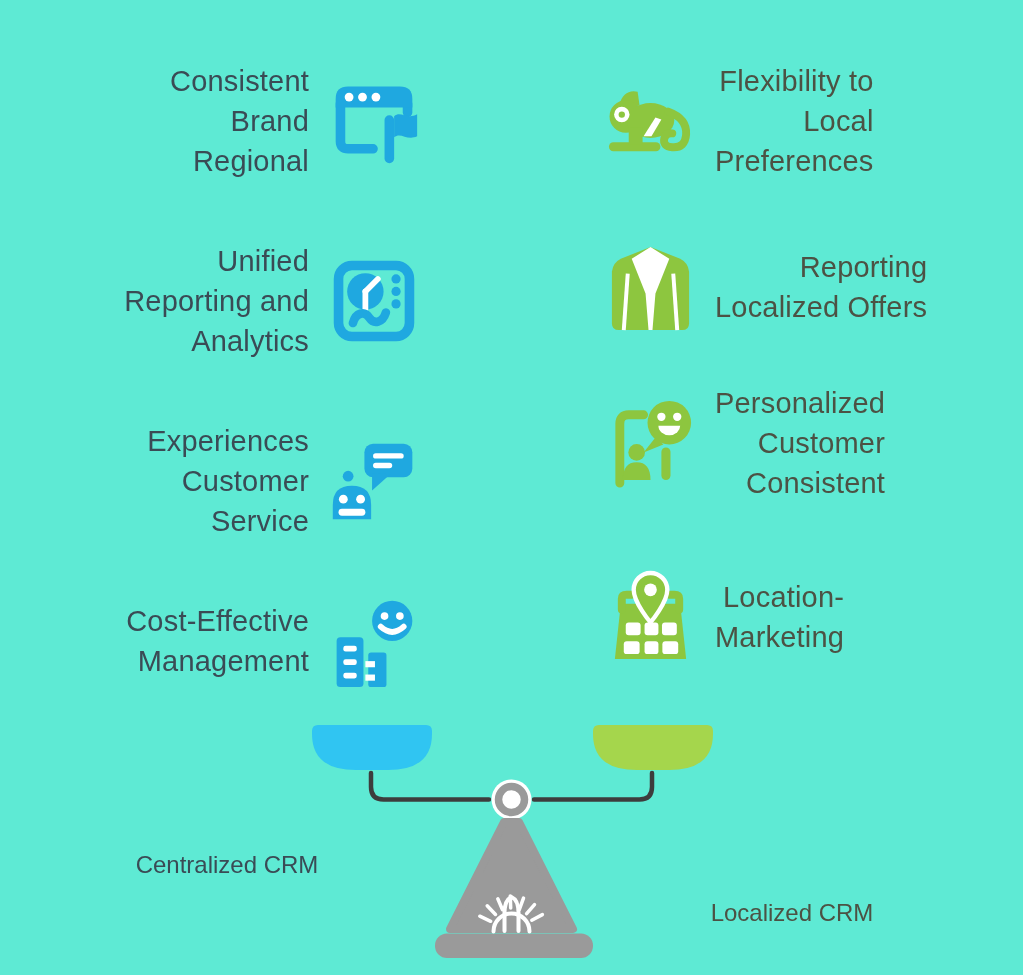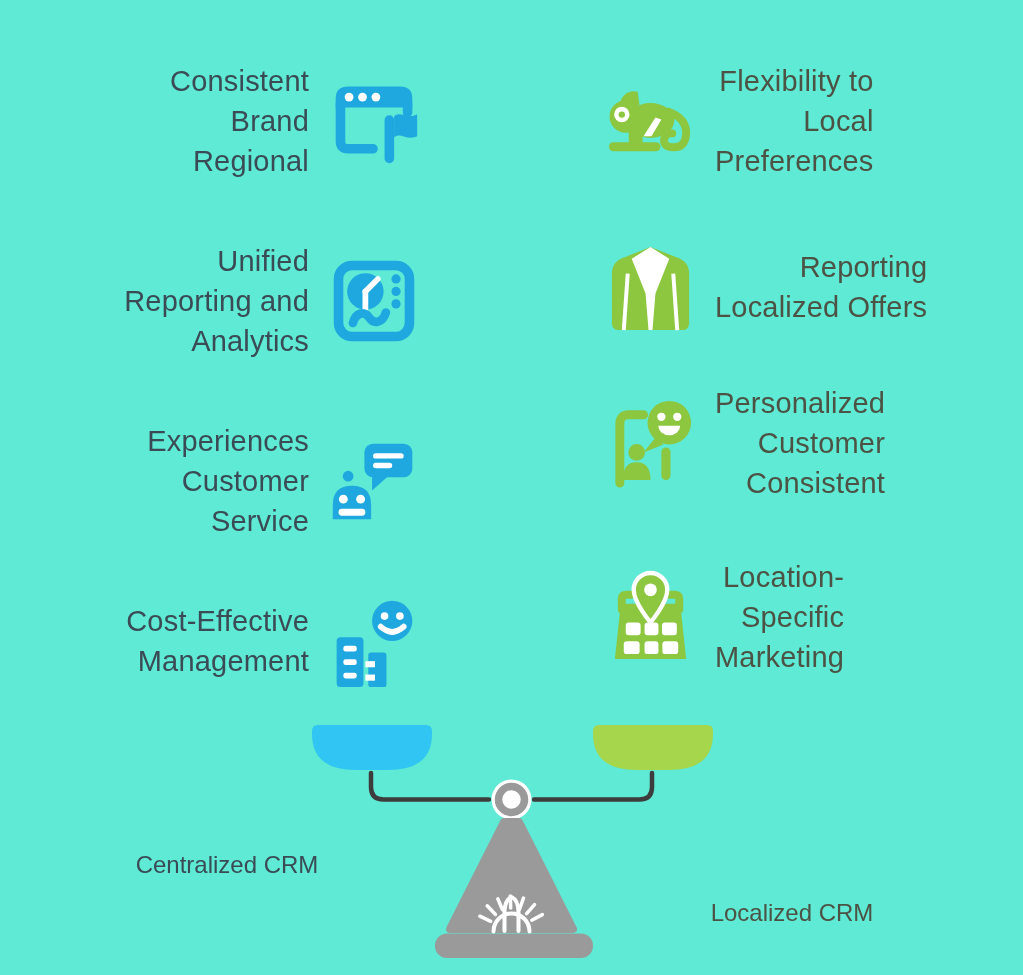--- a/index.html
+++ b/index.html
@@ -208,21 +208,20 @@
         <rect x="29.8" y="26.5" width="7.5" height="6.5" rx="1.5" fill="#fff"></rect>
         <rect x="10.5" y="36" width="8" height="6.5" rx="1.5" fill="#fff"></rect>
         <rect x="21" y="36" width="7" height="6.5" rx="1.5" fill="#fff"></rect>
         <rect x="30" y="36" width="8" height="6.5" rx="1.5" fill="#fff"></rect>
         <path d="M24,1.5 a8.5,8.5 0 0 1 8.5,8.5 c0,6.5 -8.5,16.5 -8.5,16.5 s-8.5,-10 -8.5,-16.5 a8.5,8.5 0 0 1 8.5,-8.5 z" fill="#8DC63F" stroke="#fff" stroke-width="2.2"></path>
         <circle cx="24" cy="10" r="3.2" fill="#fff"></circle>
       </svg>
     </div>
     <div class="benefit-text">
       <span>Location-</span>
-      <span>Specific</span>
       <span>Marketing</span>
     </div>
   </div>
 
   <div class="scale-wrap">
     <svg viewBox="0 0 1023 275" width="1023" height="275">
       <path d="M318,25 H426 Q432,25 432,31 V34 Q432,70 388,70 H356 Q312,70 312,34 V31 Q312,25 318,25 Z" fill="#30C5F2"></path>
       <path d="M599,25 H707 Q713,25 713,31 V34 Q713,70 669,70 H637 Q593,70 593,34 V31 Q593,25 599,25 Z" fill="#A5D64C"></path>
       <g fill="none" stroke="#3D3D3D" stroke-width="4.5" stroke-linecap="round">
         <path d="M371,73 V87 Q371,99.5 383.5,99.5 H489"></path>

